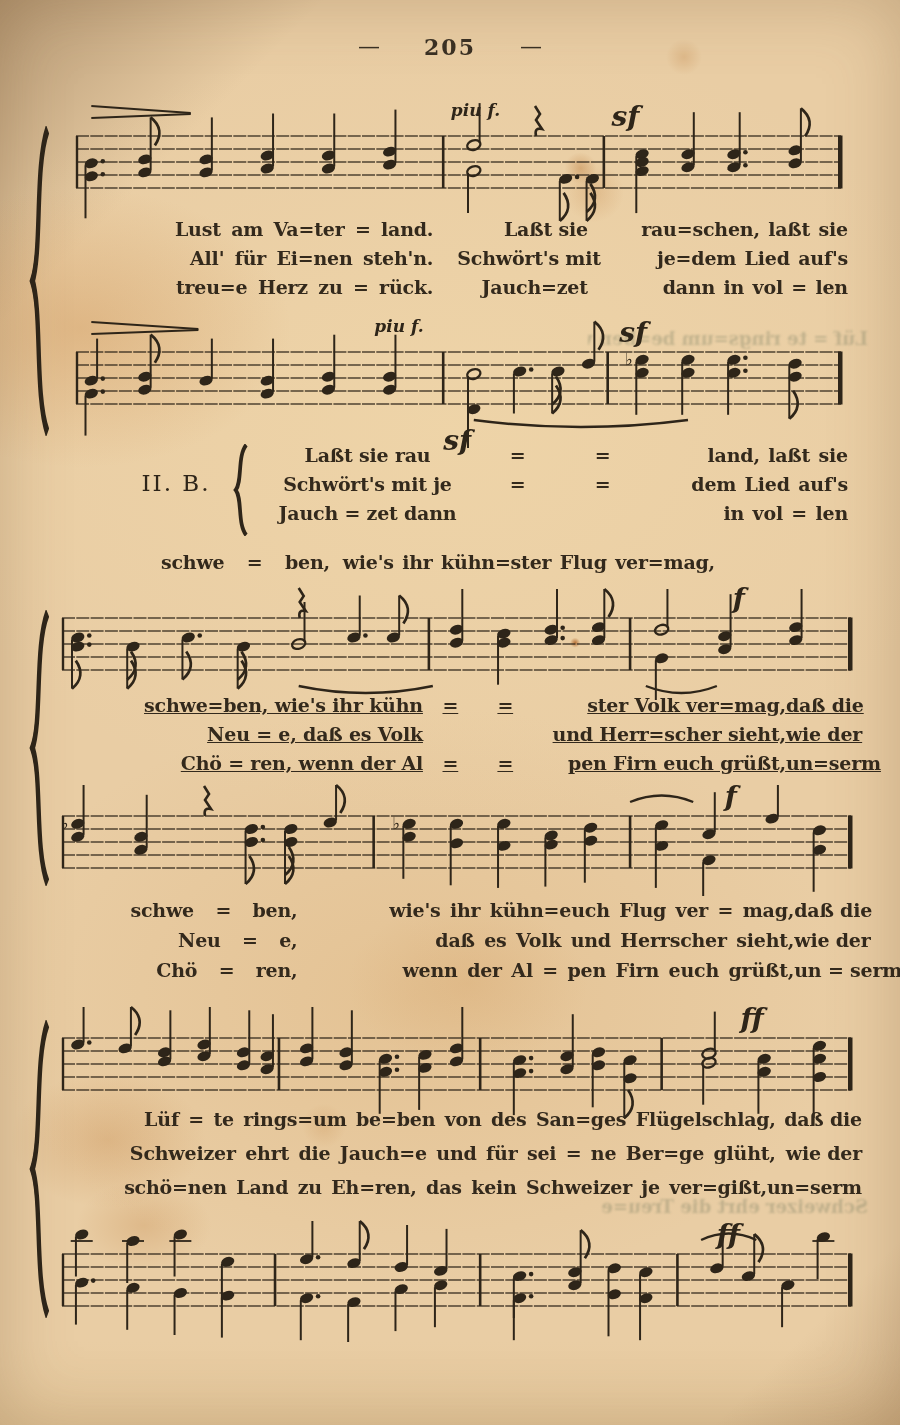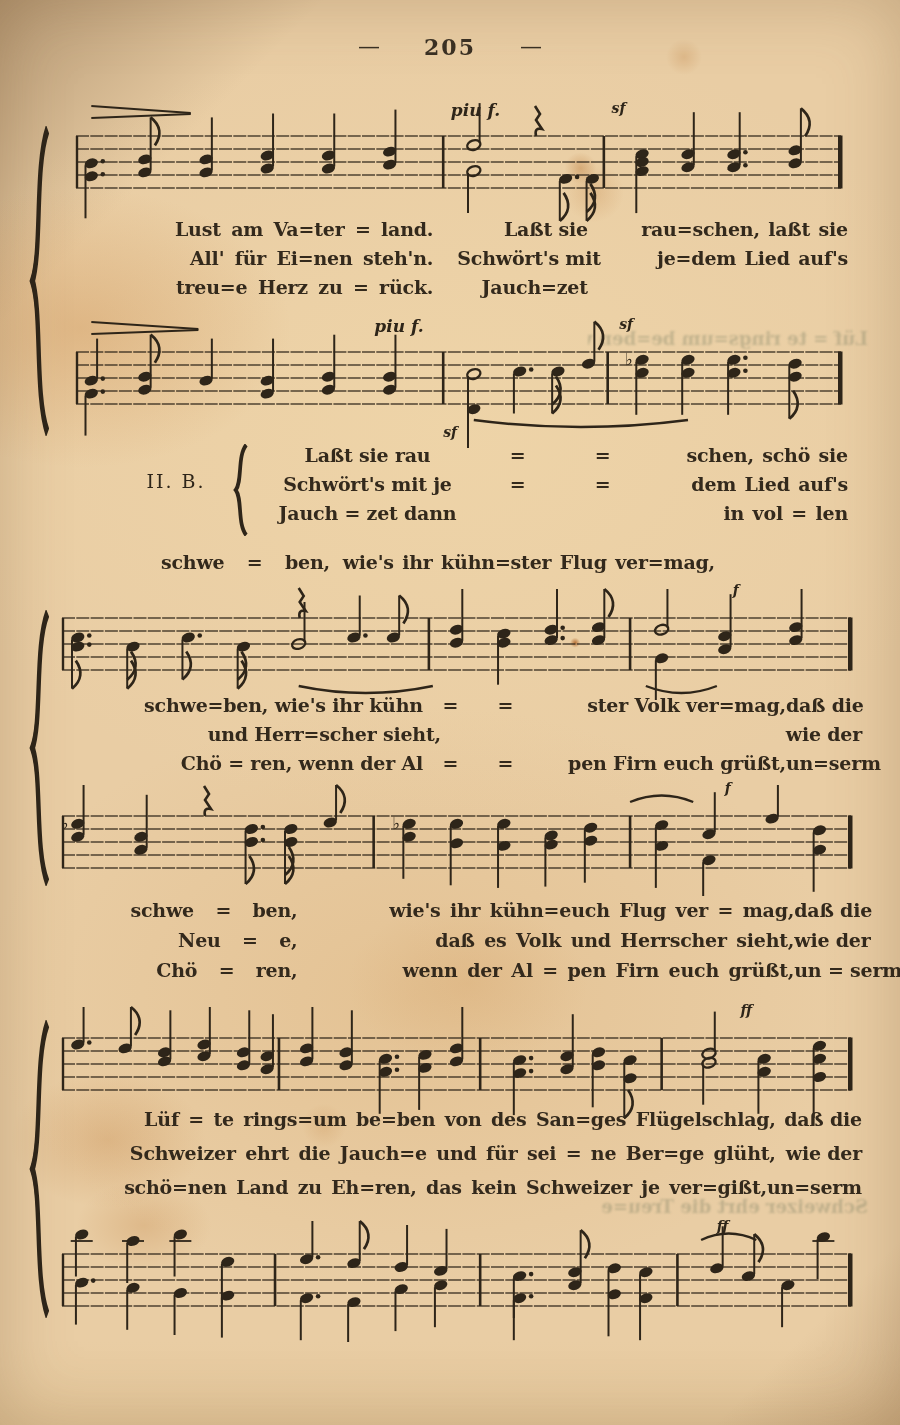--- a/index.html
+++ b/index.html
@@ -25,43 +25,43 @@
     box-shadow:inset 0 0 70px rgba(120,85,50,.30);
   }
   .header-row{position:absolute;top:34px;left:0;width:100%;display:flex;justify-content:center;gap:44px;
     font-size:22px;color:#3a3023;}
   .header-row .num{letter-spacing:2px;font-weight:bold;}
   .system{position:absolute;}
   .system svg{position:absolute;left:0;top:0;}
   .dyn{position:absolute;font-style:italic;font-weight:bold;color:#2e2519;white-space:nowrap;
     font-family:"DejaVu Serif","Liberation Serif",serif;text-align:center;}
   .dyn.small{font-size:17px;font-weight:600;}
-  .dyn.big{font-size:14px;}
+  .dyn.big{font-size:28px;}
   .lyrics{position:absolute;color:#33291c;font-weight:bold;font-size:19px;letter-spacing:-0.2px;}
   .lyrics .row{display:flex;align-items:baseline;}
   .c{white-space:nowrap;overflow:visible;text-align:right;}
   
   .b1 .row{height:29px;}
   .b1 .c1{flex:0 0 46%;word-spacing:4px;}
   .b1 .c2{flex:0 0 17%;text-align:right;margin-left:24px;}
   .b1 .c3{flex:1;text-align:right;word-spacing:2px;}
   
   .b2{display:flex;}
-  .b2 .iib{flex:0 0 112px;font-weight:normal;font-size:19px;color:#2e2519;text-align:center;padding-top:26px;letter-spacing:2px;}
+  .b2 .iib{flex:0 0 112px;font-weight:normal;font-size:23px;color:#2e2519;text-align:center;padding-top:26px;letter-spacing:2px;}
   .b2 .rows{flex:1;padding-left:10px;}
   .b2 .row{height:29px;display:flex;}
   .b2 .c1{flex:0 0 215px;text-align:center;}
   .b2 .eq{flex:0 0 85px;text-align:center;}
   .b2 .c4{flex:1;text-align:right;word-spacing:2px;}
   
   .bm .row{height:30px;}
   .bm .c1{flex:0 0 255px;word-spacing:16px;}
   .bm .c2{flex:1;word-spacing:2px;}
   
-  .b3 .row{height:29px;}
+  .b3 .row{height:29px;text-decoration:underline;}
   .b3 .c1{flex:0 0 44%;}
   .b3 .eq{flex:0 0 7%;text-align:center;}
   .b3 .c4{flex:0 0 30%;padding-left:18px;}
   .b3 .c5{flex:1;text-align:right;}
   
   .b4 .row{height:30px;}
   .b4 .c1{flex:0 0 28%;word-spacing:15px;}
   .b4 .c2{flex:0 0 58%;padding-left:42px;word-spacing:3px;}
   .b4 .c3{flex:1;text-align:right;}
   
@@ -534,34 +534,35 @@
       <span class="c c3">rau=schen, laßt sie</span>
     </div>
     <div class="row">
       <span class="c c1">All' für Ei=nen steh'n.</span>
       <span class="c c2">Schwört's mit</span>
       <span class="c c3">je=dem Lied auf's</span>
     </div>
     <div class="row">
       <span class="c c1">treu=e Herz zu = rück.</span>
       <span class="c c2">Jauch=zet</span>
+      <span class="c c3">dann in vol = len</span>
     </div>
   </div>
 
   <div class="lyrics b2" style="left:120px;top:444px;width:728px;">
     <div class="iib">II. B.</div>
     <svg width="18" height="92" viewBox="0 0 24 100" preserveAspectRatio="none" style="flex:0 0 18px;">
       <path d="M19,1 C7,13 14,40 5,50 C14,60 7,87 19,99" fill="none" stroke="#2e2519" stroke-width="5"></path>
     </svg>
     <div class="rows">
       <div class="row">
         <span class="c c1">Laßt sie rau</span>
         <span class="c eq">=</span>
         <span class="c eq">=</span>
-        <span class="c c4">schen, schö sie</span>
+        <span class="c c4">land, laßt sie</span>
       </div>
       <div class="row">
         <span class="c c1">Schwört's mit je</span>
         <span class="c eq">=</span>
         <span class="c eq">=</span>
         <span class="c c4">dem Lied auf's</span>
       </div>
       <div class="row">
         <span class="c c1">Jauch = zet dann</span>
         <span class="c eq"></span>
@@ -580,20 +581,21 @@
 
   <div class="lyrics b3" style="left:78px;top:694px;width:784px;">
     <div class="row">
       <span class="c c1">schwe=ben, wie's ihr kühn</span>
       <span class="c eq">=</span>
       <span class="c eq">=</span>
       <span class="c c4">ster Volk ver=mag,</span>
       <span class="c c5">daß die</span>
     </div>
     <div class="row">
+      <span class="c c1">Neu = e, daß es Volk</span>
       <span class="c eq"></span>
       <span class="c eq"></span>
       <span class="c c4">und Herr=scher sieht,</span>
       <span class="c c5">wie der</span>
     </div>
     <div class="row">
       <span class="c c1">Chö = ren, wenn der Al</span>
       <span class="c eq">=</span>
       <span class="c eq">=</span>
       <span class="c c4">pen Firn euch grüßt,</span>

